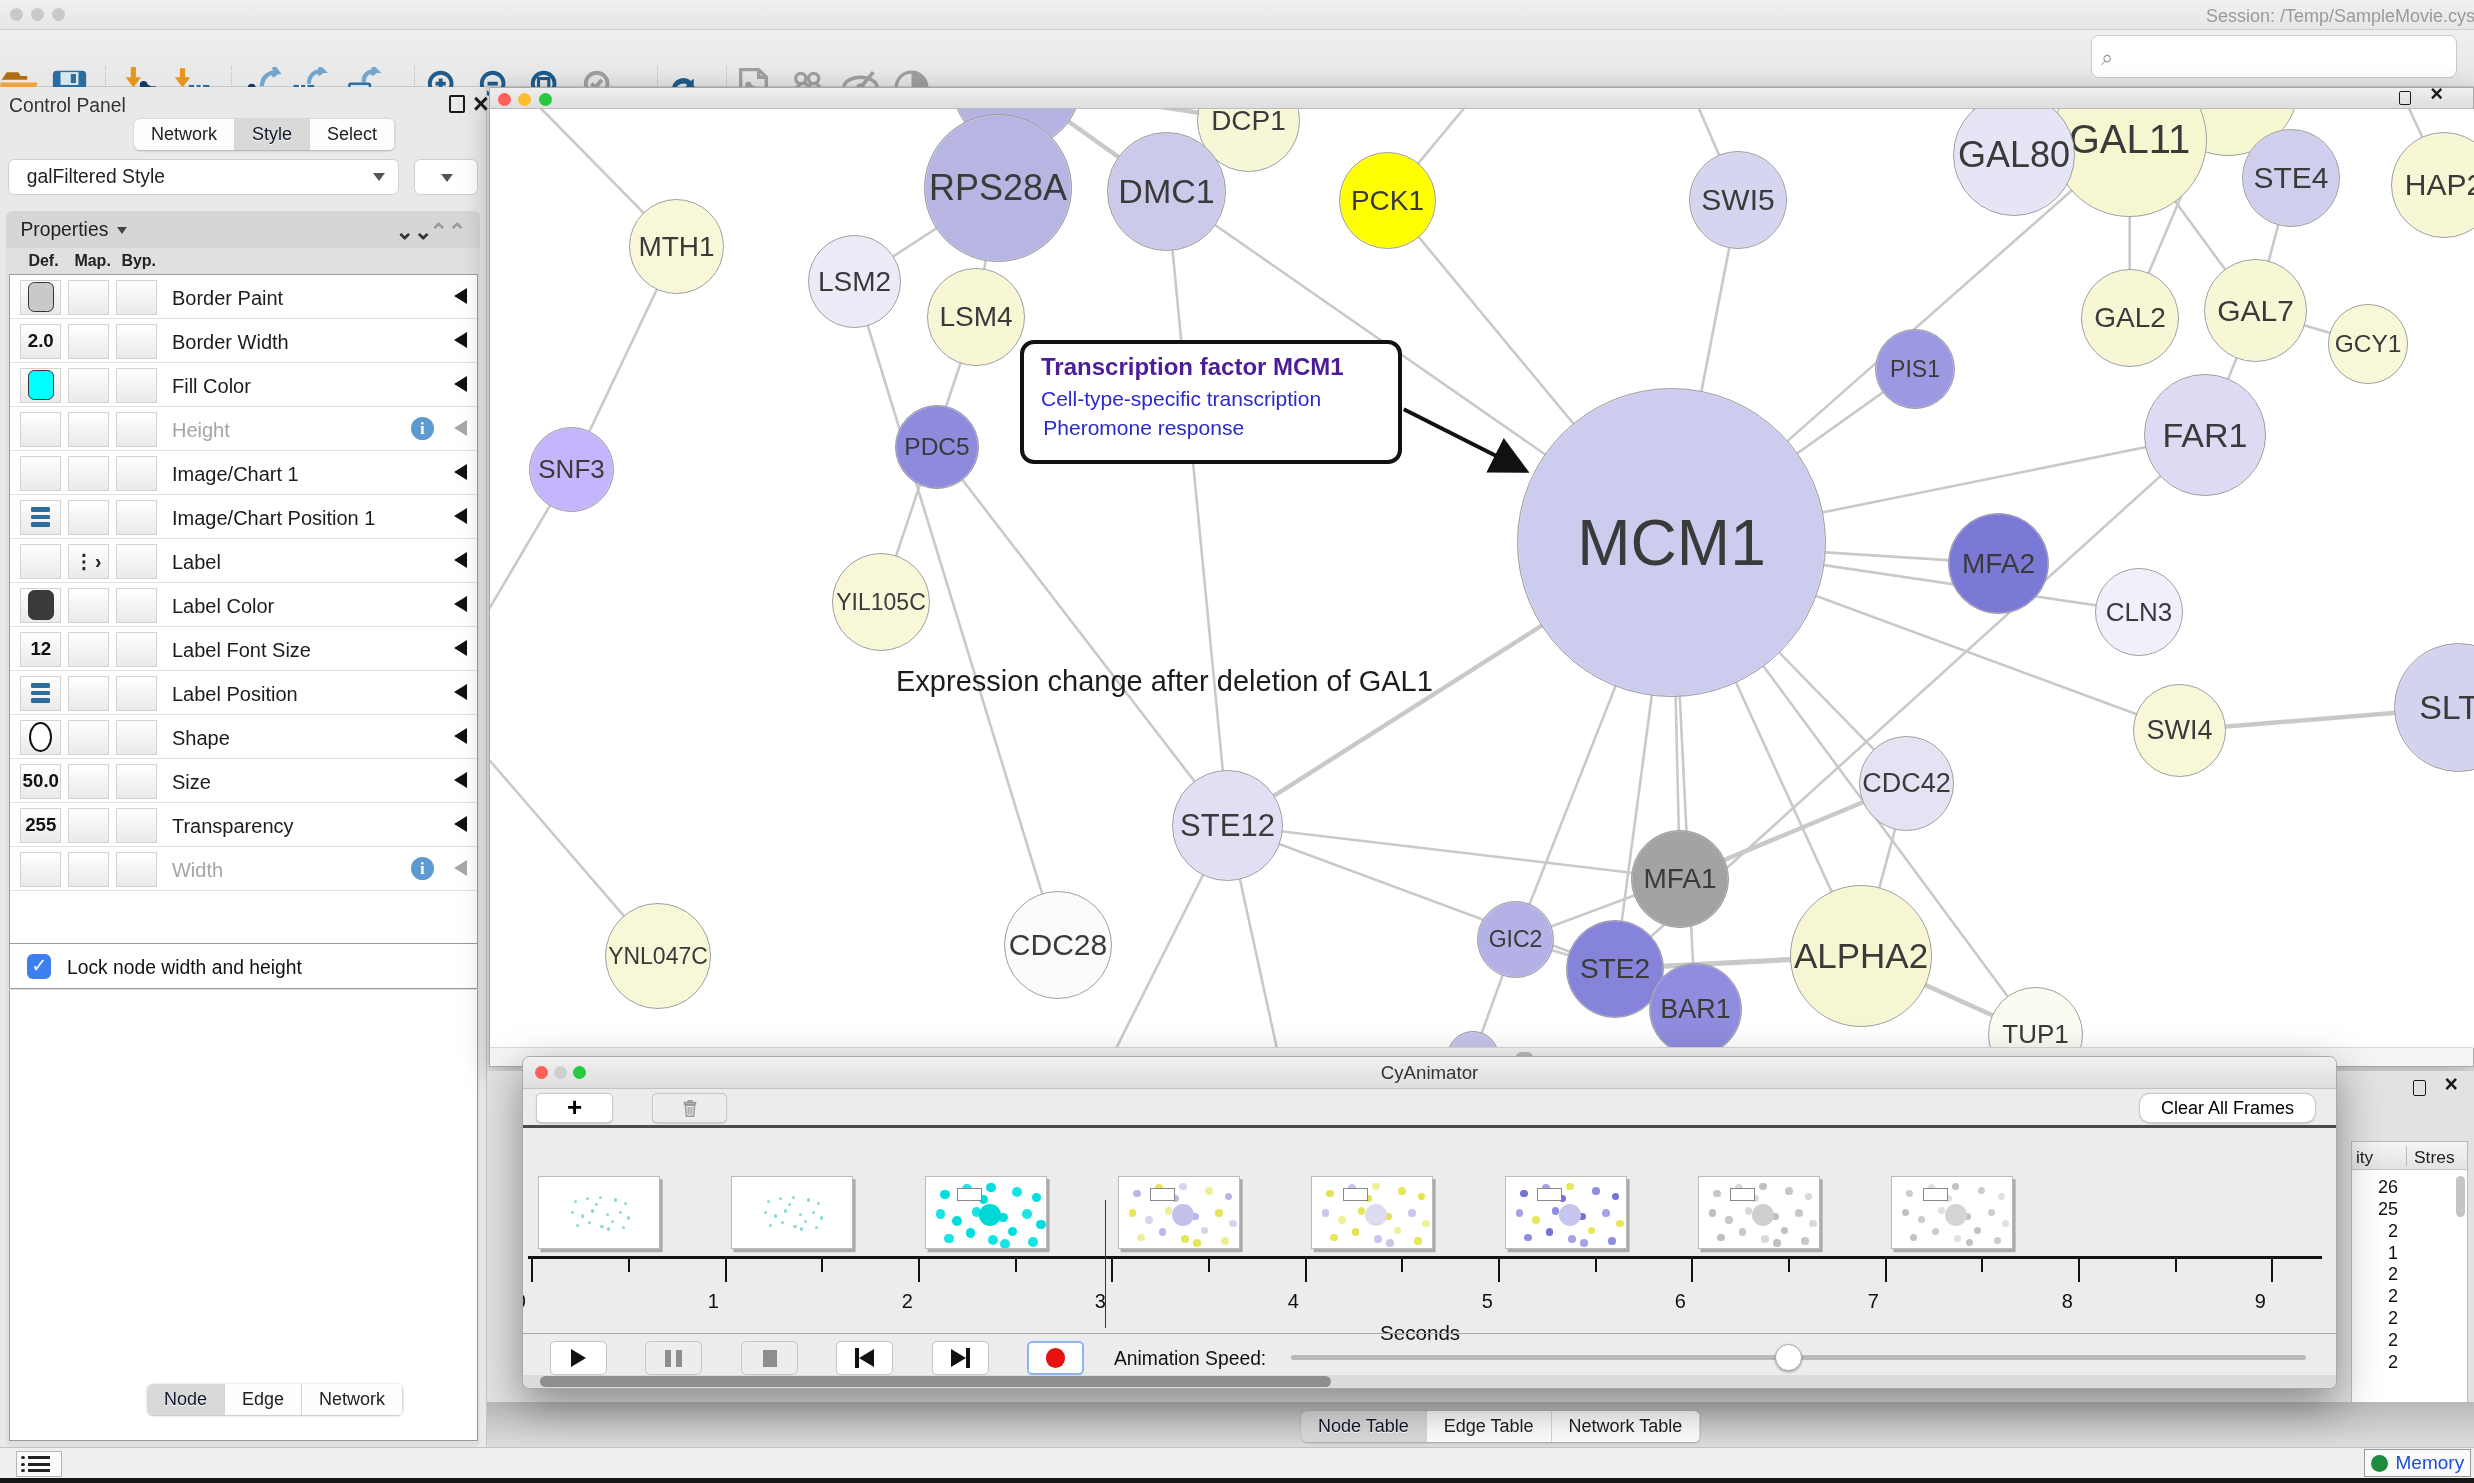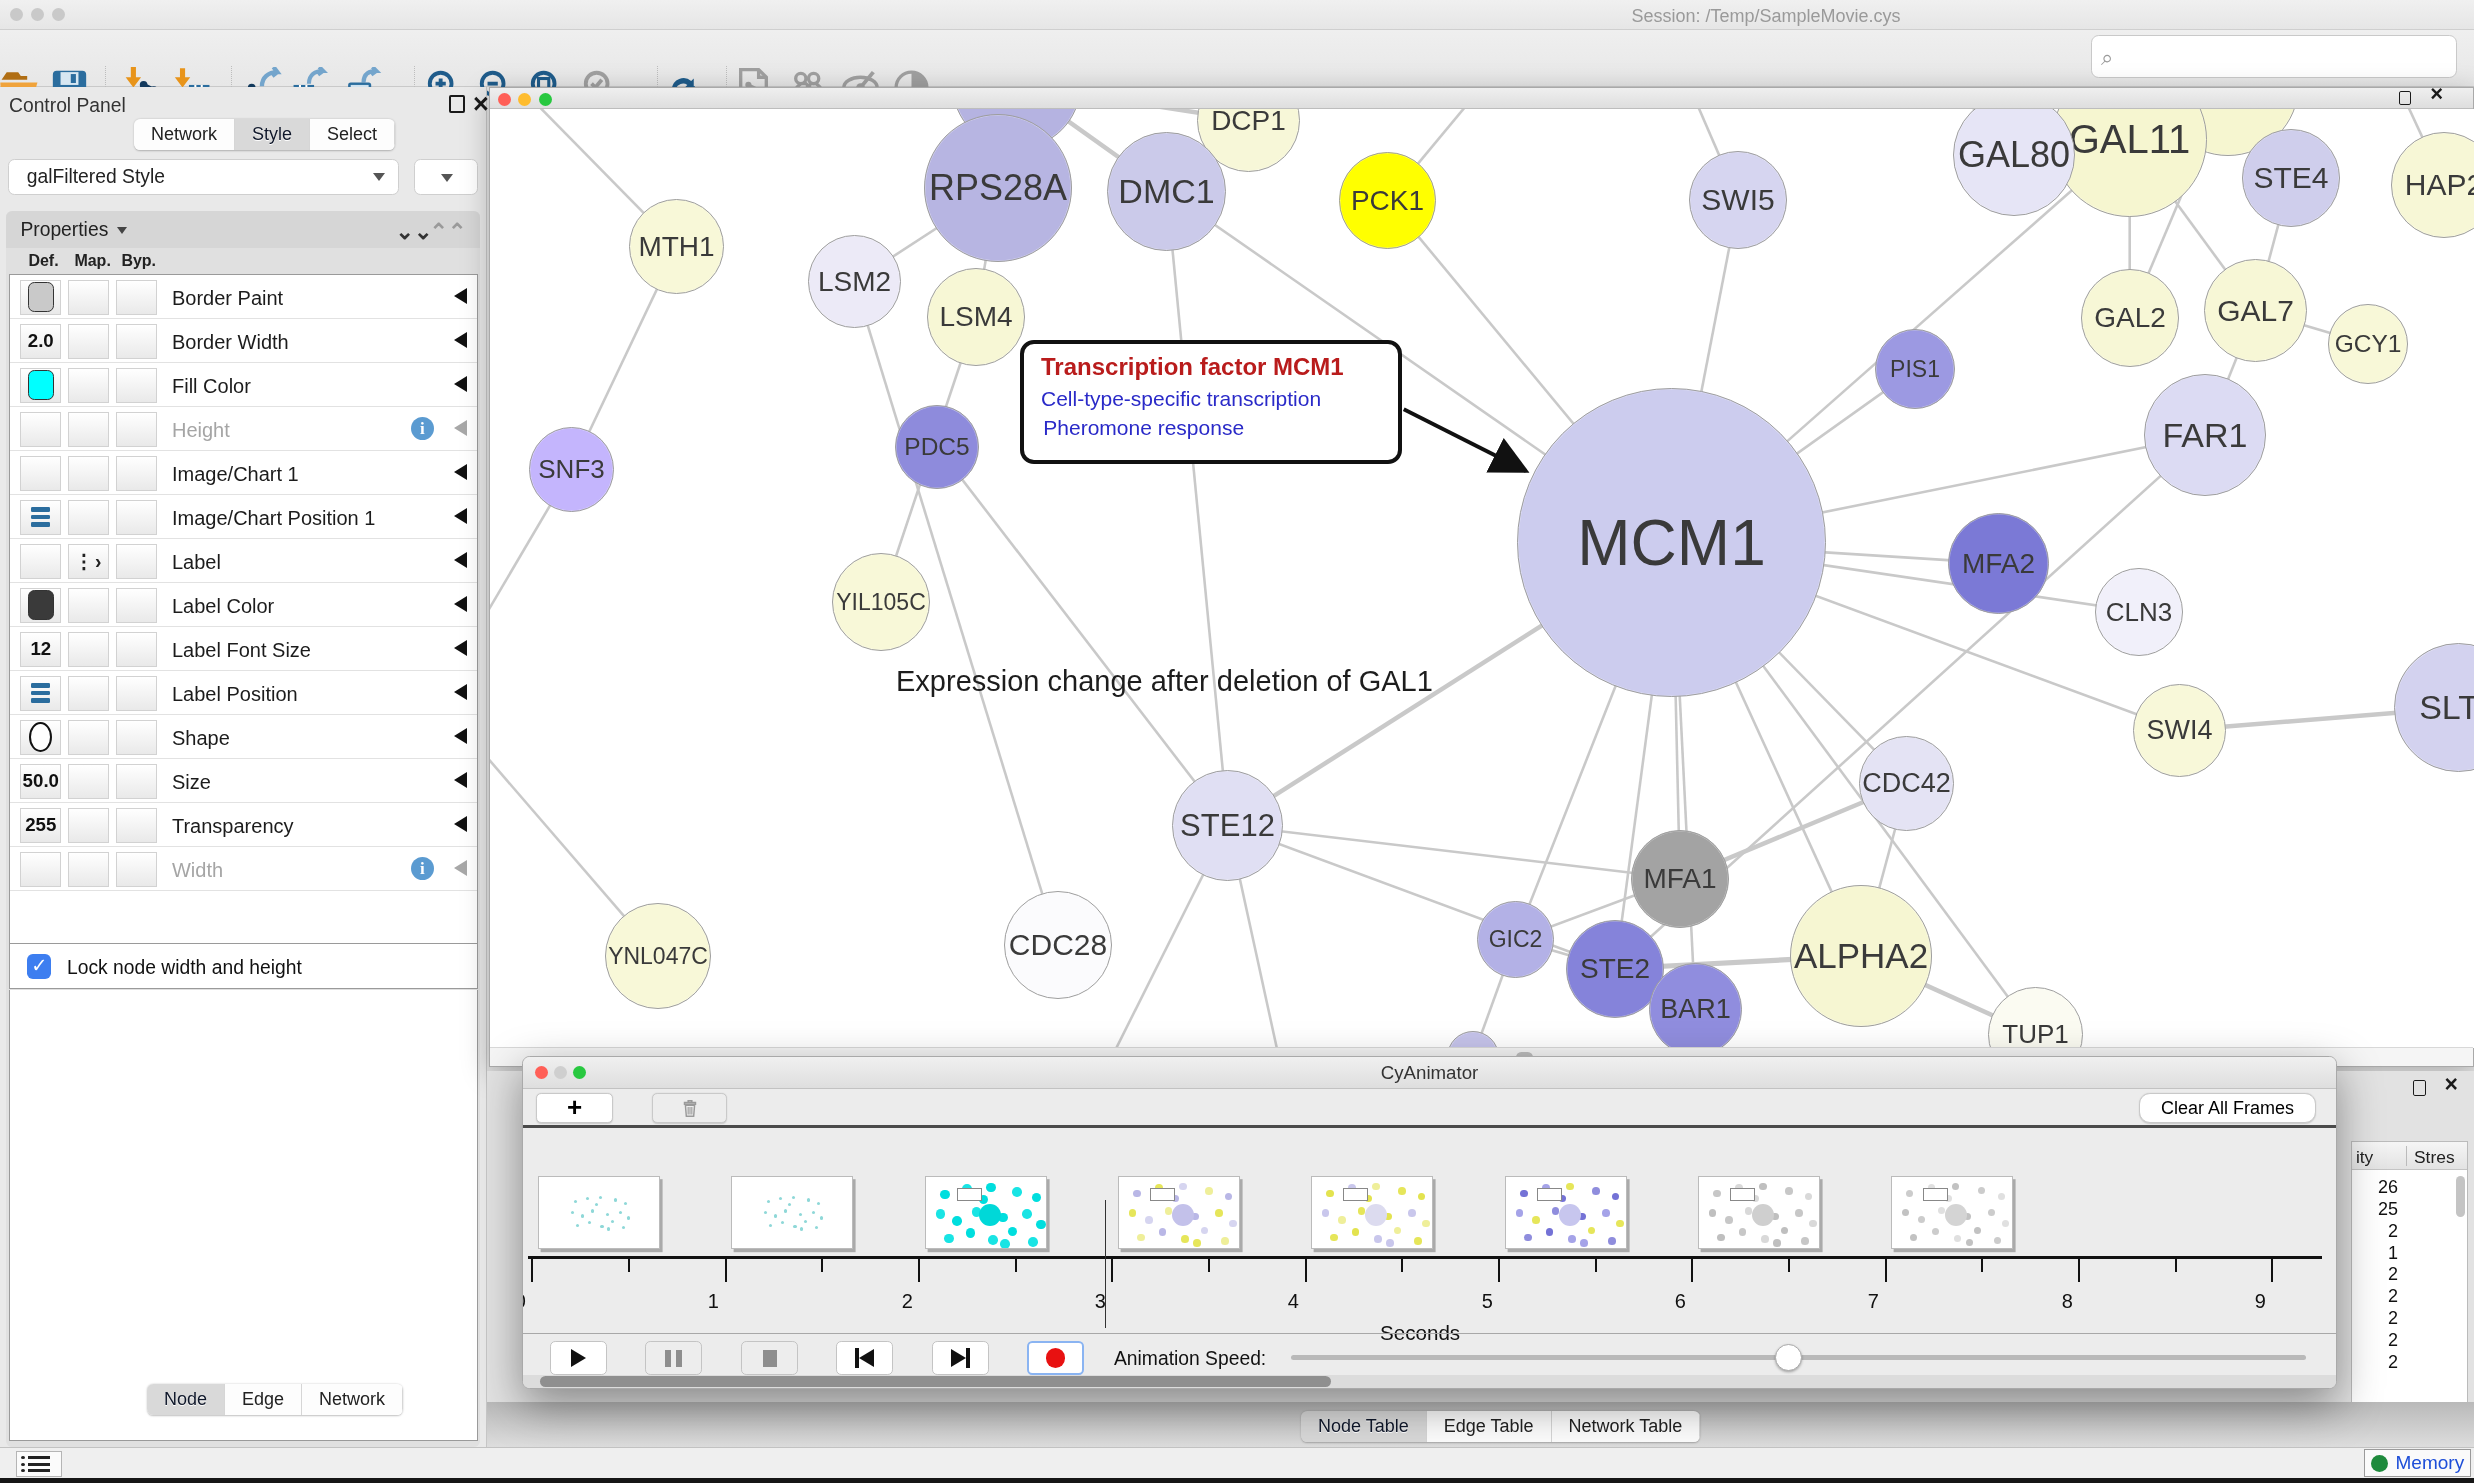--- a/index.html
+++ b/index.html
@@ -2,21 +2,21 @@
 <html style="font-size:10.3px"><head>
 <meta charset="utf-8">
 <style>
   html,body{margin:0;padding:0;background:#555;}
   *{box-sizing:border-box;font-family:"Liberation Sans",sans-serif;}
   #screen{position:relative;width:2475px;height:1484px;background:#e4e4e4;overflow:hidden;}
   .abs{position:absolute;}
   
   #titlebar{left:0;top:0;width:2475px;height:30px;background:linear-gradient(#f0f0f0,#e6e6e6);border-bottom:0.6px solid #cfcfcf;}
   .tl{position:absolute;top:7.7px;width:13px;height:13px;border-radius:50%;}
-  #app-title{position:absolute;left:0;right:0;top:6px;text-align:center;left:1057px;font-size:18px;color:#9a9a9a;}
+  #app-title{position:absolute;left:0;right:0;top:6px;text-align:right;left:1057px;font-size:18px;color:#9a9a9a;}
   #toolbar{left:0;top:30px;width:2475px;height:57px;background:linear-gradient(#efefef,#e7e7e7);border-bottom:0.6px solid #c9c9c9;}
   .tb-icon{position:absolute;top:37px;width:41px;height:41px;}
   .tb-sep{position:absolute;top:36px;width:0;height:43px;border-left:1.3px dotted #bdbdbd;}
   #search-box{position:absolute;left:2091px;top:35px;width:366px;height:43px;background:#fff;border:1.3px solid #c9c9c9;border-radius:7.7px;}
   #search-box .mag{position:absolute;left:9px;top:9px;font-size:22px;color:#9a9a9a;}
   
   #control-panel{left:0;top:87px;width:487px;height:1360px;background:#e9e9e9;border-right:1.3px solid #c6c6c6;}
   #cp-title{position:absolute;left:9px;top:7.7px;font-size:19.3px;color:#333;}
   .win-float{position:absolute;width:15.5px;height:18px;border:2.6px solid #1a1a1a;border-radius:1.9px;background:transparent;}
   .win-close{position:absolute;font-size:27px;font-weight:900;color:#1a1a1a;line-height:18px;}
@@ -53,21 +53,21 @@
   #props-empty{position:absolute;left:2.6px;top:779px;width:469px;height:451px;background:#fff;border:1.3px solid #9a9a9a;border-top:none;}
   
   #net-window{left:489px;top:87px;width:1985px;height:980px;background:#fff;border:0.6px solid #a9a9a9;box-shadow:0 6.4px 26px rgba(0,0,0,.25);}
   #net-titlebar{position:absolute;left:0;top:0;width:100%;height:21px;background:linear-gradient(#efefef,#dedede);border-bottom:0.6px solid #bdbdbd;}
   #net-title{position:absolute;left:0;right:0;top:1.3px;text-align:center;font-size:16px;color:#333;}
   #net-canvas{position:absolute;left:0;top:21px;width:1984px;height:939px;background:#fff;overflow:hidden;}
   .node{position:absolute;border-radius:50%;border:1.3px solid #9e9e9e;display:flex;align-items:center;justify-content:center;color:#3a3a3a;box-shadow:inset 0 0 0 0.6px rgba(255,255,255,.4);}
   #net-hscroll{position:absolute;left:0;bottom:0;width:100%;height:19.3px;background:#f5f5f5;border-top:0.6px solid #d8d8d8;}
   #net-hscroll .nub{position:absolute;left:1026px;top:4.5px;width:17px;height:10.3px;border-radius:5.2px;background:#bdbdbd;}
   #annotation-box{position:absolute;left:530px;top:231px;width:382px;height:124px;background:#fff;border:4.5px solid #111;border-radius:14px;}
-  #annotation-box .t{position:absolute;left:17px;top:9px;font-size:24px;font-weight:bold;color:#b91c1c;}
+  #annotation-box .t{position:absolute;left:17px;top:9px;font-size:24px;font-weight:bold;color:#4c1d95;}
   #annotation-box .l1{position:absolute;left:17px;top:43px;font-size:21px;color:#2a2ac8;}
   #annotation-box .l2{position:absolute;left:19.3px;top:72px;font-size:21px;color:#2a2ac8;}
   #canvas-note{position:absolute;left:406px;top:556px;font-size:29px;color:#1d1d1d;}
   
   #cyanimator{left:522px;top:1056px;width:1815px;height:333px;background:#ececec;border:0.6px solid #a9a9a9;border-radius:7.7px;box-shadow:0 15.5px 45px rgba(0,0,0,.4);overflow:hidden;}
   #cy-titlebar{position:absolute;left:0;top:0;width:100%;height:32px;background:linear-gradient(#f0f0f0,#dedede);border-bottom:0.6px solid #c2c2c2;}
   #cy-title{position:absolute;left:0;right:0;top:5.2px;text-align:center;font-size:18.7px;color:#333;}
   .cy-btn{position:absolute;background:#fff;border:0.6px solid #c9c9c9;border-radius:5.2px;box-shadow:0 0.6px 1.3px rgba(0,0,0,.15);}
   #cy-sep{position:absolute;left:0;top:68px;width:100%;height:2.6px;background:#4a4a4a;}
   #timeline{position:absolute;left:0;top:71px;width:100%;height:208px;background:#ececec;}

